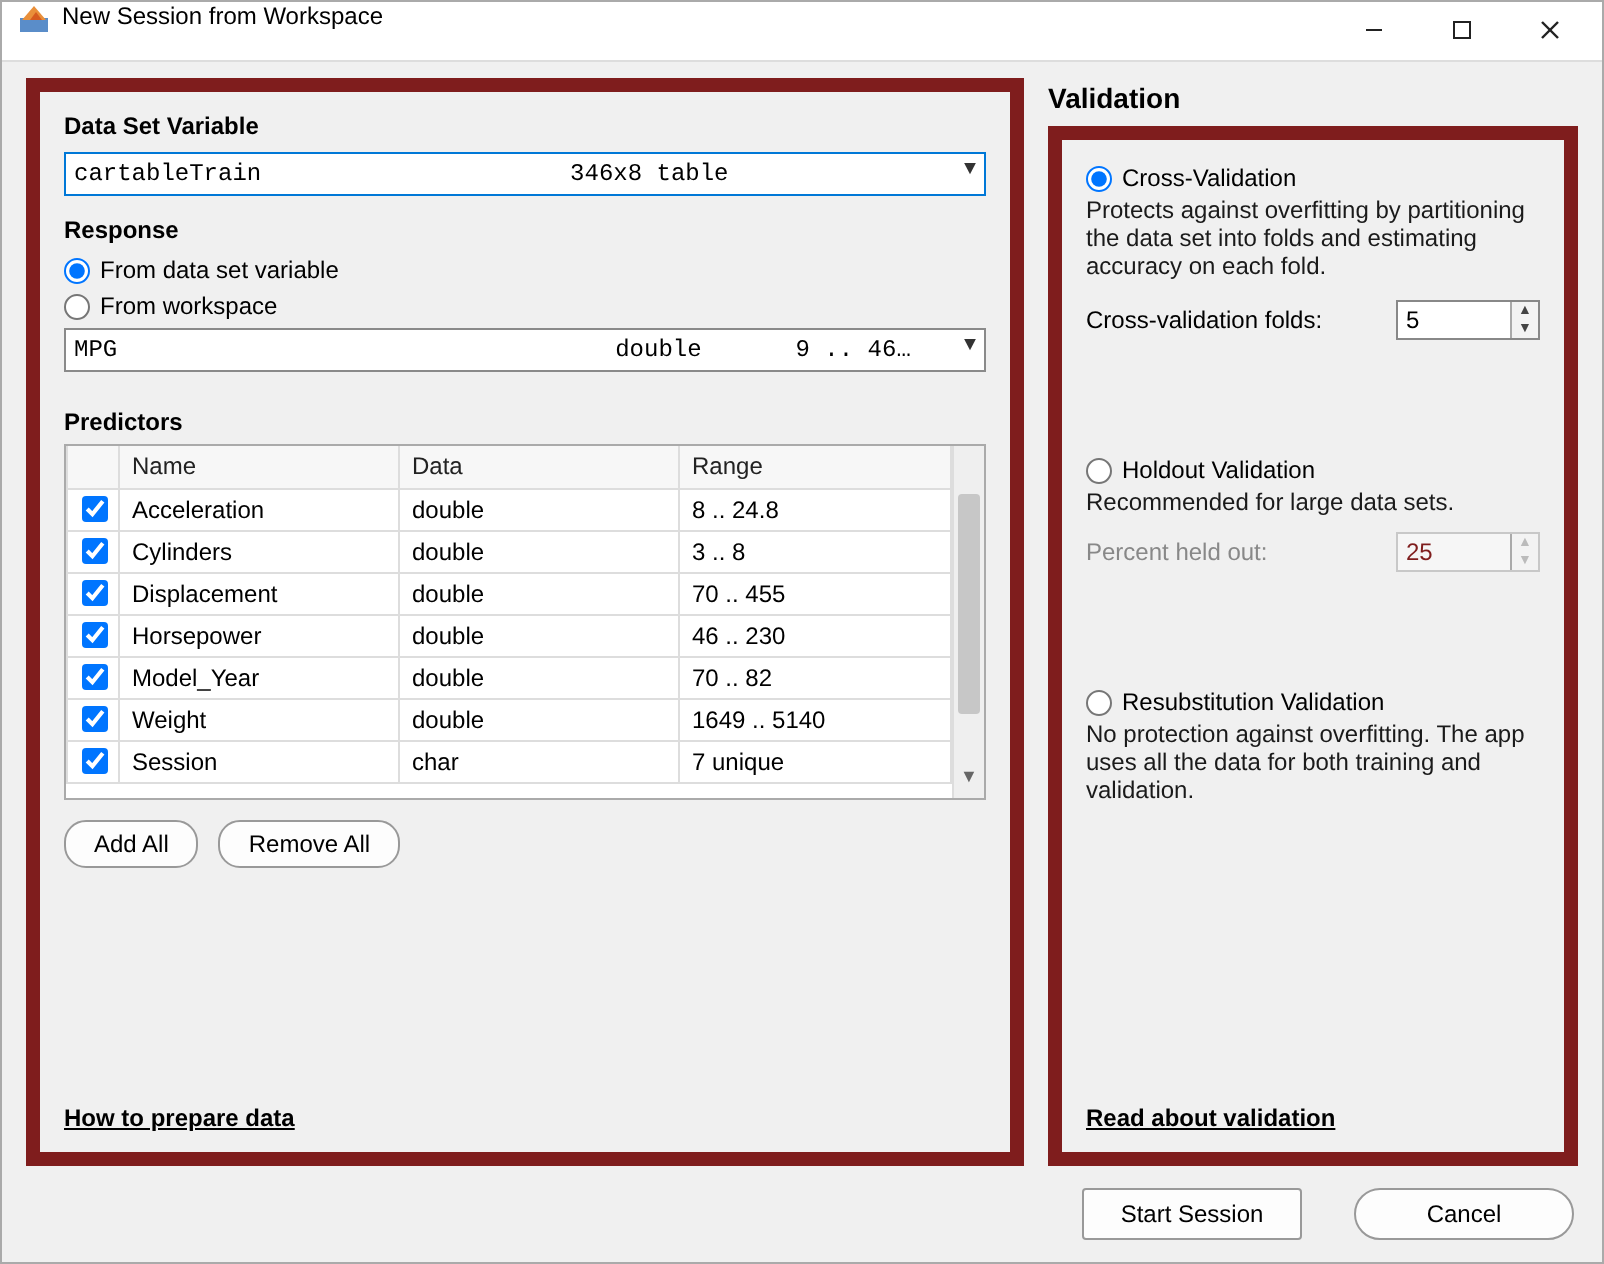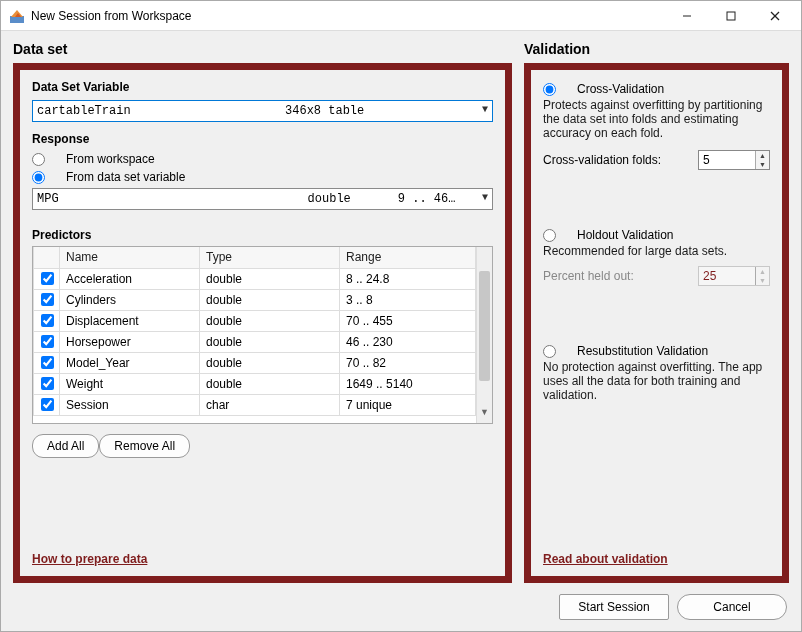--- a/index.html
+++ b/index.html
@@ -12,21 +12,21 @@
   }
   .window {
     width: 802px; height: 632px;
     background: #f0f0f0;
     border: 1px solid #aaa;
     display: flex; flex-direction: column;
   }
   .titlebar {
     height: 30px;
     background: #fff;
-    display: flex; align-items: center;
+    display: flex; 
     padding: 0 4px 0 8px;
     border-bottom: 1px solid #ddd;
   }
   .titlebar .icon {
     width: 16px; height: 16px; margin-right: 6px;
     display: inline-flex; align-items: center; justify-content: center;
   }
   .titlebar .title { flex: 1; font-size: 12px; }
   .titlebar .winbtn {
     width: 44px; height: 28px;
@@ -73,21 +73,21 @@
     border: 1px solid #8a8a8a;
     background: #fff;
     display: flex; align-items: center;
     font-family: "Courier New", monospace;
     font-size: 12px;
     padding: 0 4px; position: relative;
   }
   .select2 .slot { display: inline-block; }
   .select2 .drop { position: absolute; right: 4px; top: 3px; font-size: 10px; color: #333; }
   .radio-row, .check-row {
-    display: flex; align-items: center; gap: 21px; margin: 2px 0;
+    display: flex; align-items: center; gap: 5px; margin: 2px 0;
   }
   .radio-row input[type=radio] { margin: 0; }
   .table-wrap {
     border: 1px solid #aaa;
     background: #fff;
     height: 178px;
     overflow: hidden;
     display: flex;
   }
   .tbl-main { flex: 1; overflow: hidden; }
@@ -119,22 +119,22 @@
     font-size: 9px; color: #666;
   }
   .scrollbar .arrow.down { bottom: 0; }
   .btn {
     display: inline-flex; align-items: center; justify-content: center;
     height: 24px; padding: 0 14px;
     background: #fdfdfd; border: 1px solid #999; border-radius: 11px;
     font-size: 12px;
   }
   .btn.rect { border-radius: 2px; height: 26px; padding: 0 18px; }
-  .btn-row { display: flex; gap: 0; margin-top: 10px; }
-  .link { color: #7f1d1d; font-weight: bold; text-decoration: underline; cursor: pointer; }
+  .btn-row { display: flex; gap: 10px; margin-top: 10px; }
+  .link { color: #000000; font-weight: bold; text-decoration: underline; cursor: pointer; }
   .vgroup { margin-bottom: 20px; }
   .desc { font-size: 12px; color: #1a1a1a; margin-top: 2px; }
   .spinner {
     display: inline-flex; align-items: stretch;
     border: 1px solid #888; background: #fff; height: 20px;
   }
   .spinner input {
     border: none; width: 56px; padding: 0 4px; font-size: 12px; outline: none;
   }
   .spinner .spbtns {
@@ -145,21 +145,21 @@
     flex: 1; font-size: 7px; text-align: center; line-height: 9px; color: #444;
     background: #f3f3f3;
   }
   .spinner.disabled { color: #999; border-color: #c8c8c8; }
   .spinner.disabled input { color: #7f1d1d; background: #f6f6f6; }
   .spinner.disabled .spbtns div { color: #bbb; }
   .row-spread { display: flex; align-items: center; justify-content: space-between; gap: 10px; }
   .muted { color: #888; }
   .footer {
     height: 48px; display: flex; align-items: center; justify-content: flex-end;
-    gap: 8px; padding: 0 14px;
+    gap: 26px; padding: 0 14px;
   }
   .spacer { height: 12px; }
   .subhead { font-weight: bold; margin: 10px 0 4px 0; }
   .flexfill { flex: 1; }
 </style>
 </head>
 <body>
 
 <div class="window">
 
@@ -186,38 +186,37 @@
       <svg width="10" height="10">
           <line x1="1" y1="1" x2="9" y2="9" stroke="#222" stroke-width="1.2"></line>
           <line x1="9" y1="1" x2="1" y2="9" stroke="#222" stroke-width="1.2"></line>
         </svg>
     </div>
   </div>
 
   <div class="body">
 
     <div class="col left">
-      <h2 class="section">Data set</h2>
       <div class="panel">
 
         <div class="label-bold">Data Set Variable</div>
         <div class="select-wide">
           <span style="width:55%;">cartableTrain</span>
           <span>346x8 table</span>
           <span class="drop">▼</span>
         </div>
 
         <div class="subhead">Response</div>
         <label class="radio-row">
+          <input type="radio" name="resp" checked="" style="">
+          <span>From data set variable</span>
+        </label>
+        <label class="radio-row">
           <input type="radio" name="resp" style="">
           <span>From workspace</span>
-        </label>
-        <label class="radio-row">
-          <input type="radio" name="resp" checked="" style="">
-          <span>From data set variable</span>
         </label>
         <div class="select2" style="margin-top:2px;">
           <span class="slot" style="width:60%;">MPG</span>
           <span class="slot" style="width:20%;">double</span>
           <span class="slot">9 .. 46…</span>
           <span class="drop">▼</span>
         </div>
 
         <div class="subhead" style="margin-top:18px;">Predictors</div>
 
@@ -227,21 +226,21 @@
             <colgroup>
                   <col class="c-chk">
                   <col class="c-name">
                   <col class="c-type">
                   <col class="c-range">
                 </colgroup>
             <thead>
               <tr>
                 <th></th>
                 <th>Name</th>
-                <th>Type</th>
+                <th>Data</th>
                 <th>Range</th>
               </tr>
             </thead>
             <tbody id="pred-tbody">
                   <tr>
                     <td><input type="checkbox" checked="" style=""></td>
                     <td>Acceleration</td>
                     <td>double</td>
                     <td>8 .. 24.8</td>
                   </tr>

